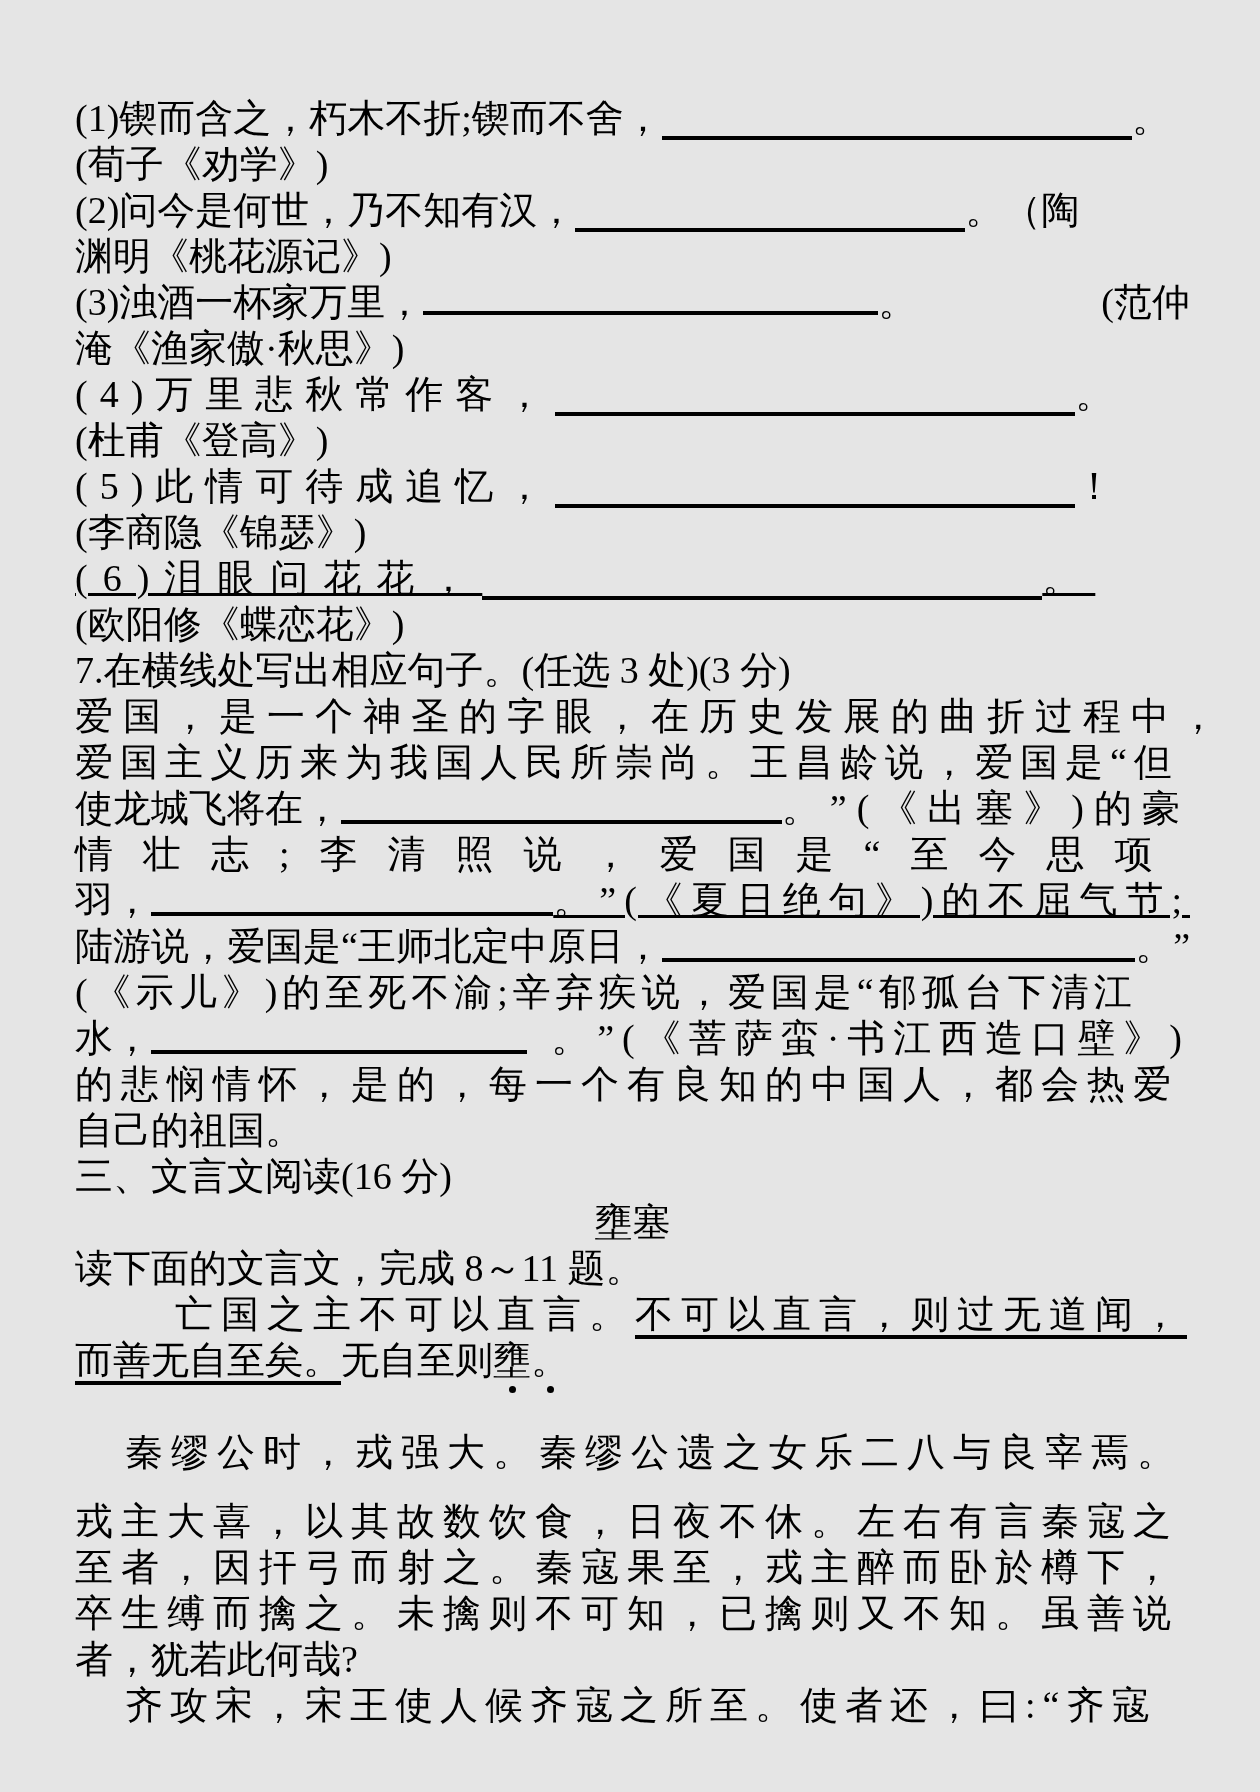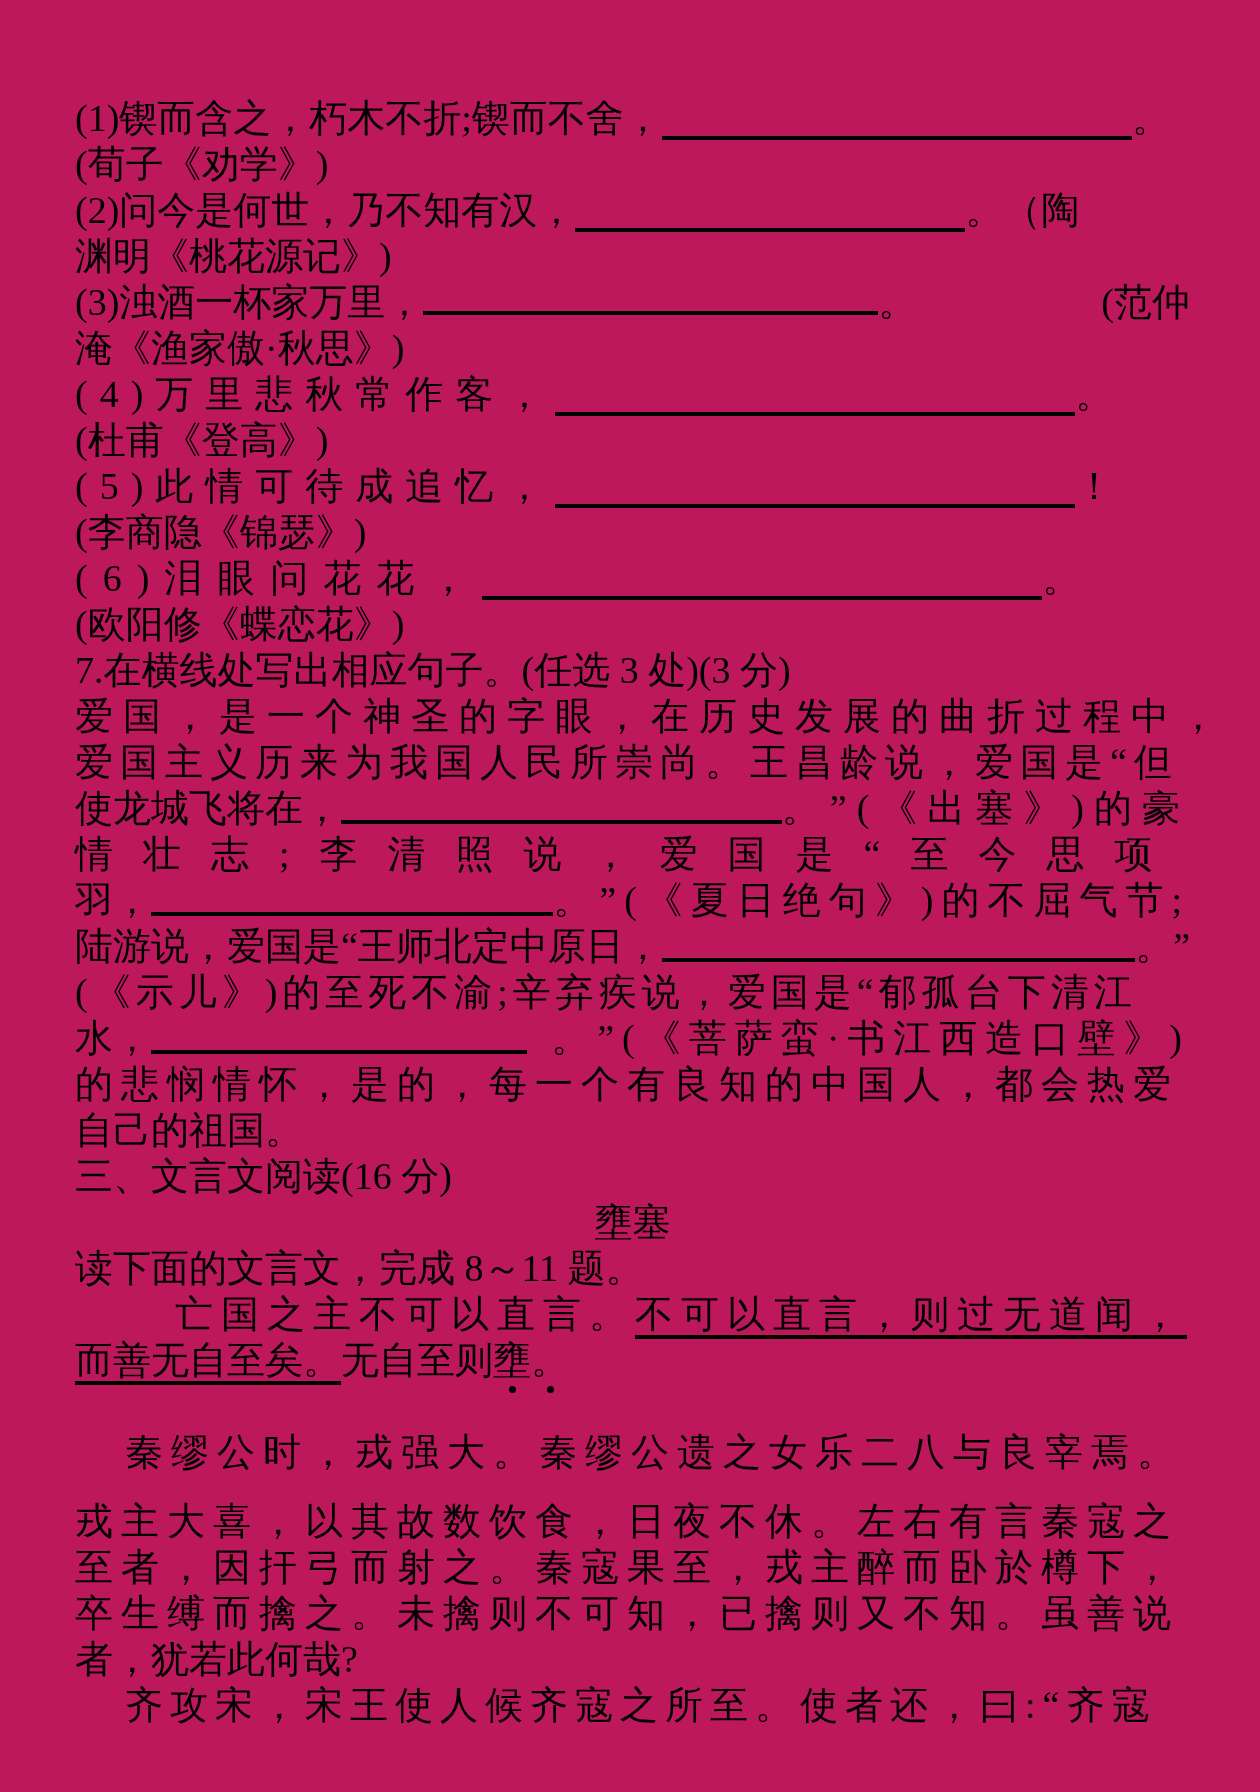--- a/index.html
+++ b/index.html
@@ -1,21 +1,21 @@
 <!DOCTYPE html>
 <html><head>
 <meta charset="utf-8">
 <title></title>
 <style>
   html, body { margin: 0; padding: 0; background: #ffffff; }
   .page {
     position: relative;
     width: 1260px;
     height: 1792px;
-    background: #be185d;
+    background: #e5e5e5;
     box-sizing: border-box;
     padding: 95px 70px 0 75px;
     overflow: hidden;
     font-family: "Liberation Serif", "DejaVu Serif", serif;
     color: #000000;
   }
   .line {
     font-size: 38px;
     line-height: 46px;
     height: 46px;
@@ -67,35 +67,35 @@
         <span class="blank" style="width: 455px;"></span>
         <span class="seg">。</span>
         <span class="gap"></span>
         <span class="seg">(范仲</span>
       </div>
       <div class="line"><span class="seg">淹《渔家傲·秋思》)</span></div>
       <div class="line" style="letter-spacing: 12px;"><span class="seg">(4)万里悲秋常作客，</span><span class="blank" style="width: 520px;"></span><span class="seg">。</span></div>
       <div class="line"><span class="seg">(杜甫《登高》)</span></div>
       <div class="line" style="letter-spacing: 12px;"><span class="seg">(5)此情可待成追忆，</span><span class="blank" style="width: 520px;"></span><span class="seg">！</span></div>
       <div class="line"><span class="seg">(李商隐《锦瑟》)</span></div>
-      <div class="line" style="letter-spacing: 15px;"><span class="seg">(6)泪眼问花花，</span><span class="blank" style="width: 560px;"></span><span class="seg">。</span></div>
+      <div class="line" style="letter-spacing: 15px; text-decoration: underline;"><span class="seg">(6)泪眼问花花，</span><span class="blank" style="width: 560px;"></span><span class="seg">。</span></div>
       <div class="line"><span class="seg">(欧阳修《蝶恋花》)</span></div>
       <div class="line"><span class="seg">7.在横线处写出相应句子。(任选 3 处)(3 分)</span></div>
       <div class="line" style="letter-spacing: 10px;"><span class="seg">爱国，是一个神圣的字眼，在历史发展的曲折过程中，</span></div>
       <div class="line" style="letter-spacing: 7px;"><span class="seg">爱国主义历来为我国人民所崇尚。王昌龄说，爱国是“但</span></div>
       <div class="line flexline">
         <span class="seg">使龙城飞将在，</span>
         <span class="blank grow"></span>
         <span class="seg" style="letter-spacing: 10px;">。”(《出塞》)的豪</span>
       </div>
       <div class="line" style="letter-spacing: 30px;"><span class="seg">情壮志;李清照说，爱国是“至今思项</span></div>
       <div class="line flexline">
         <span class="seg">羽，</span>
         <span class="blank grow"></span>
-        <span class="seg" style="letter-spacing: 8px;">。”(《夏日绝句》)的不屈气节;</span>
+        <span class="seg" style="letter-spacing: 8px; text-decoration: underline;">。”(《夏日绝句》)的不屈气节;</span>
       </div>
       <div class="line flexline">
         <span class="seg">陆游说，爱国是“王师北定中原日，</span>
         <span class="blank grow"></span>
         <span class="seg">。”</span>
       </div>
       <div class="line" style="letter-spacing: 5px;"><span class="seg">(《示儿》)的至死不渝;辛弃疾说，爱国是“郁孤台下清江</span></div>
       <div class="line flexline">
         <span class="seg">水，</span>
         <span class="blank grow"></span>

